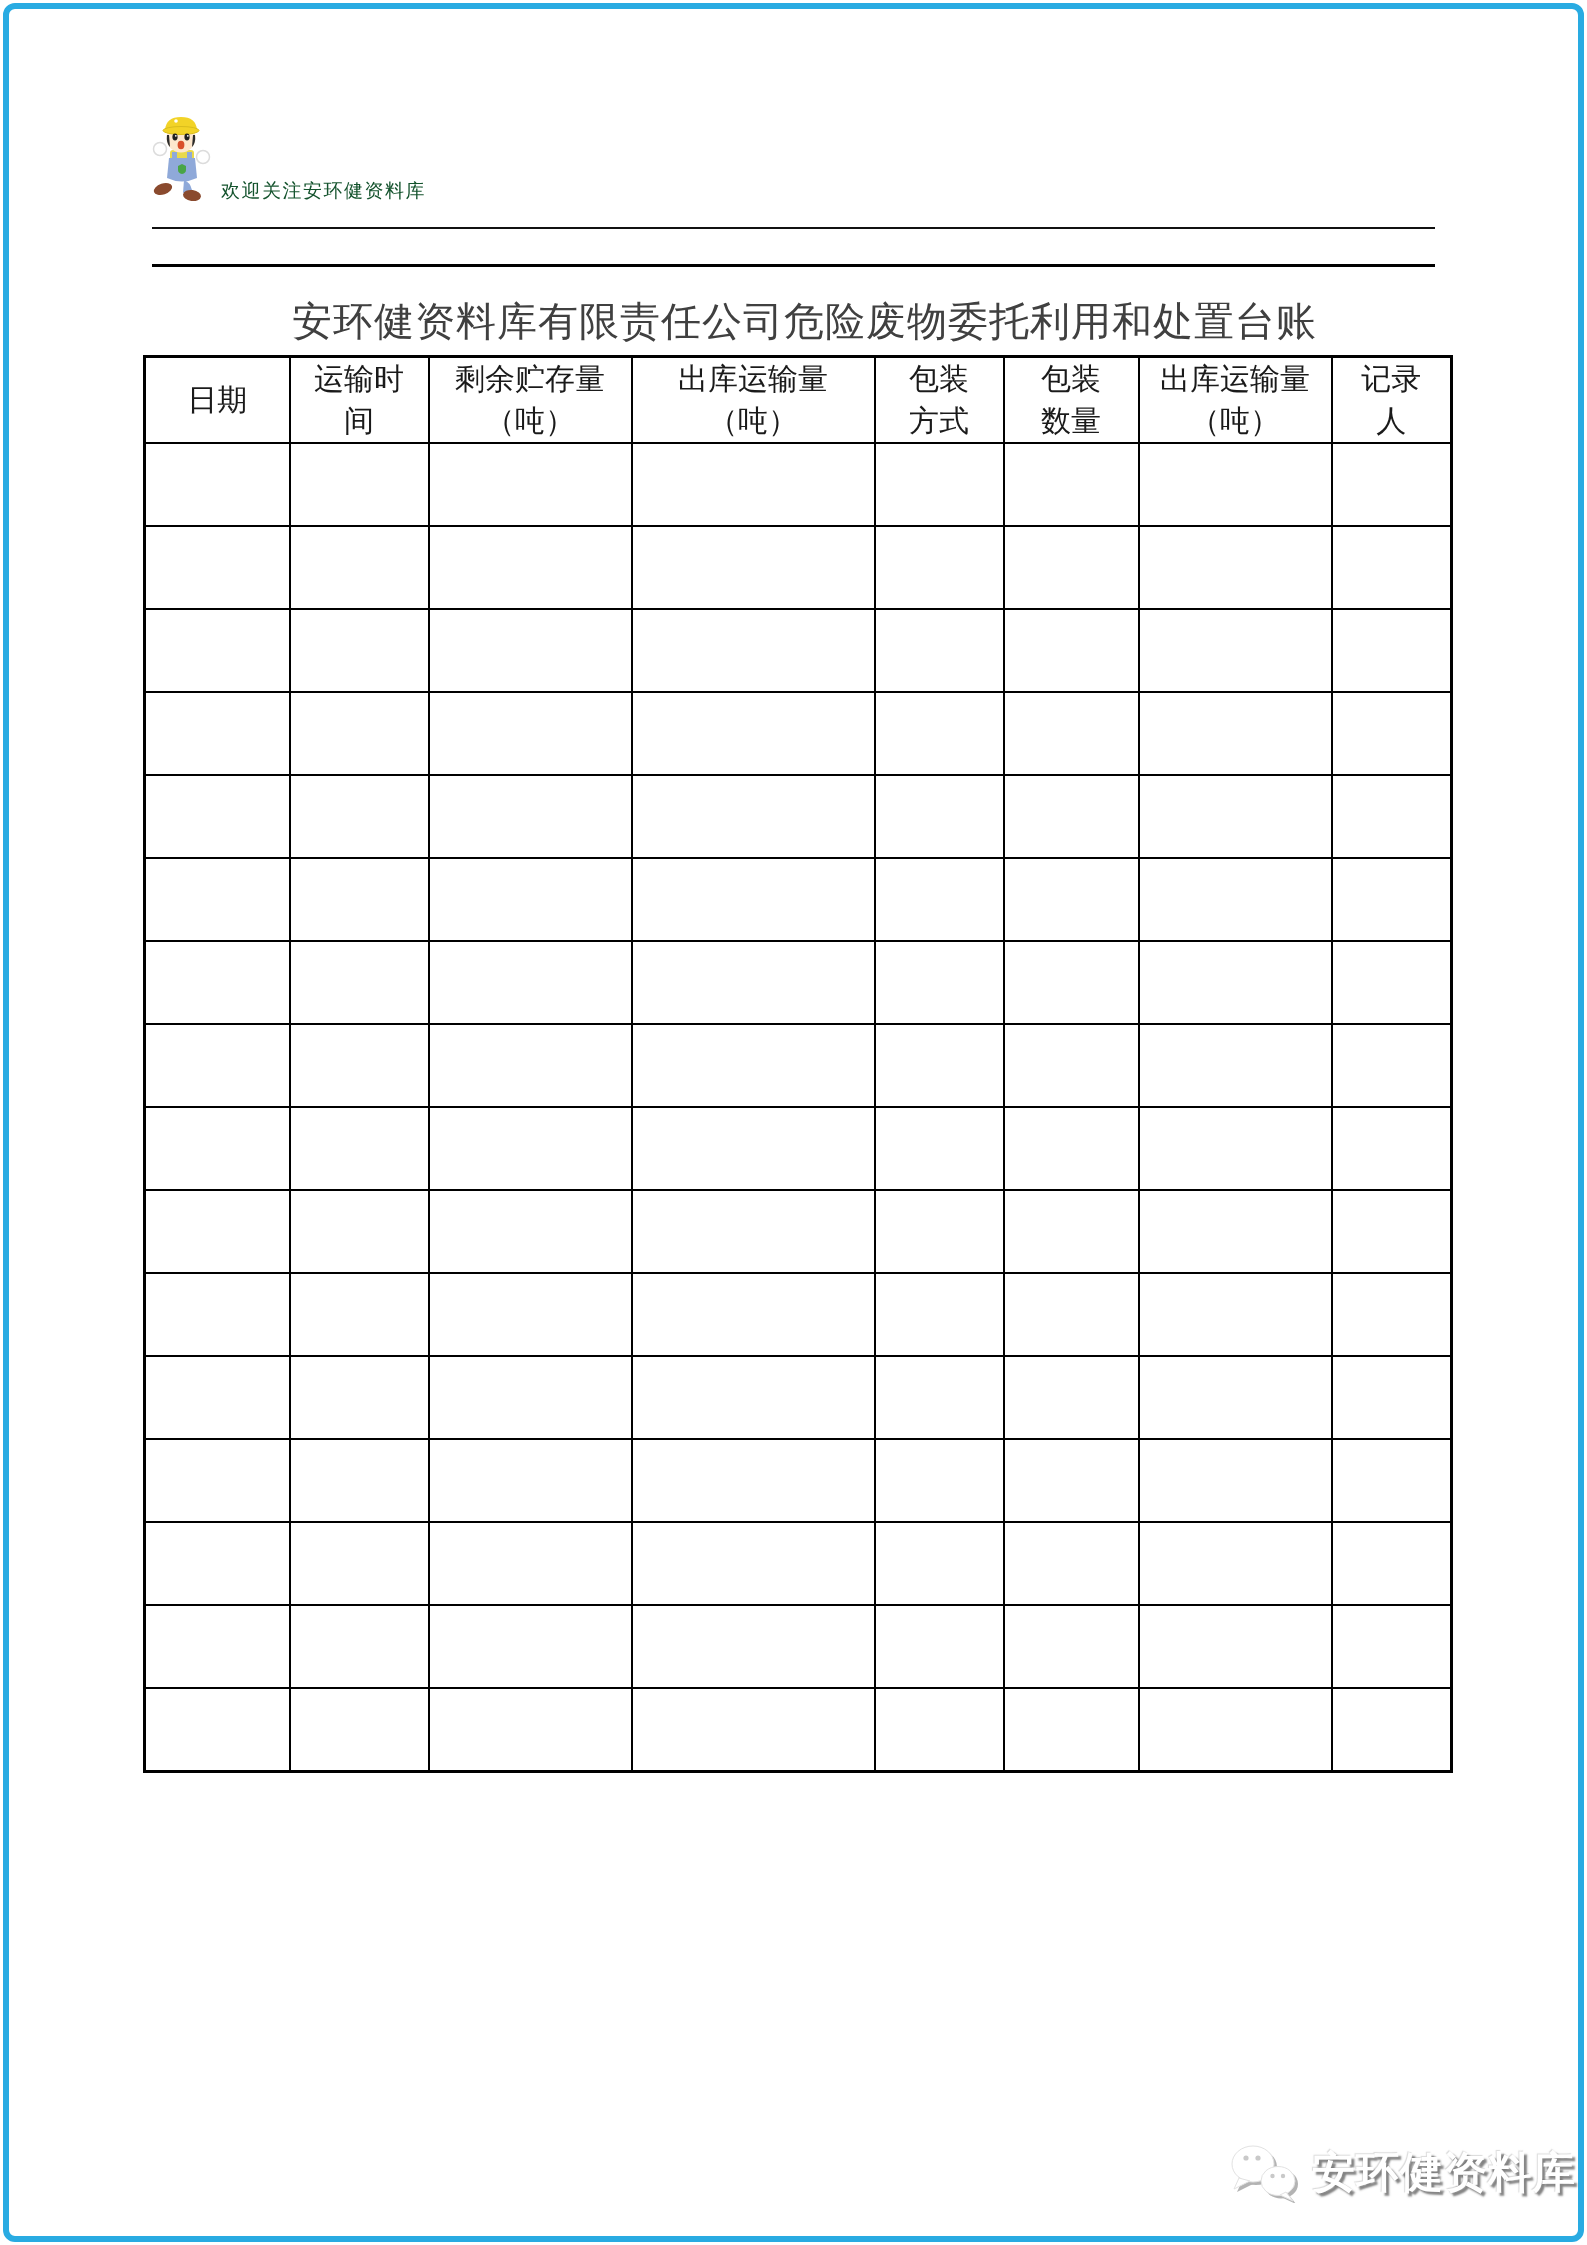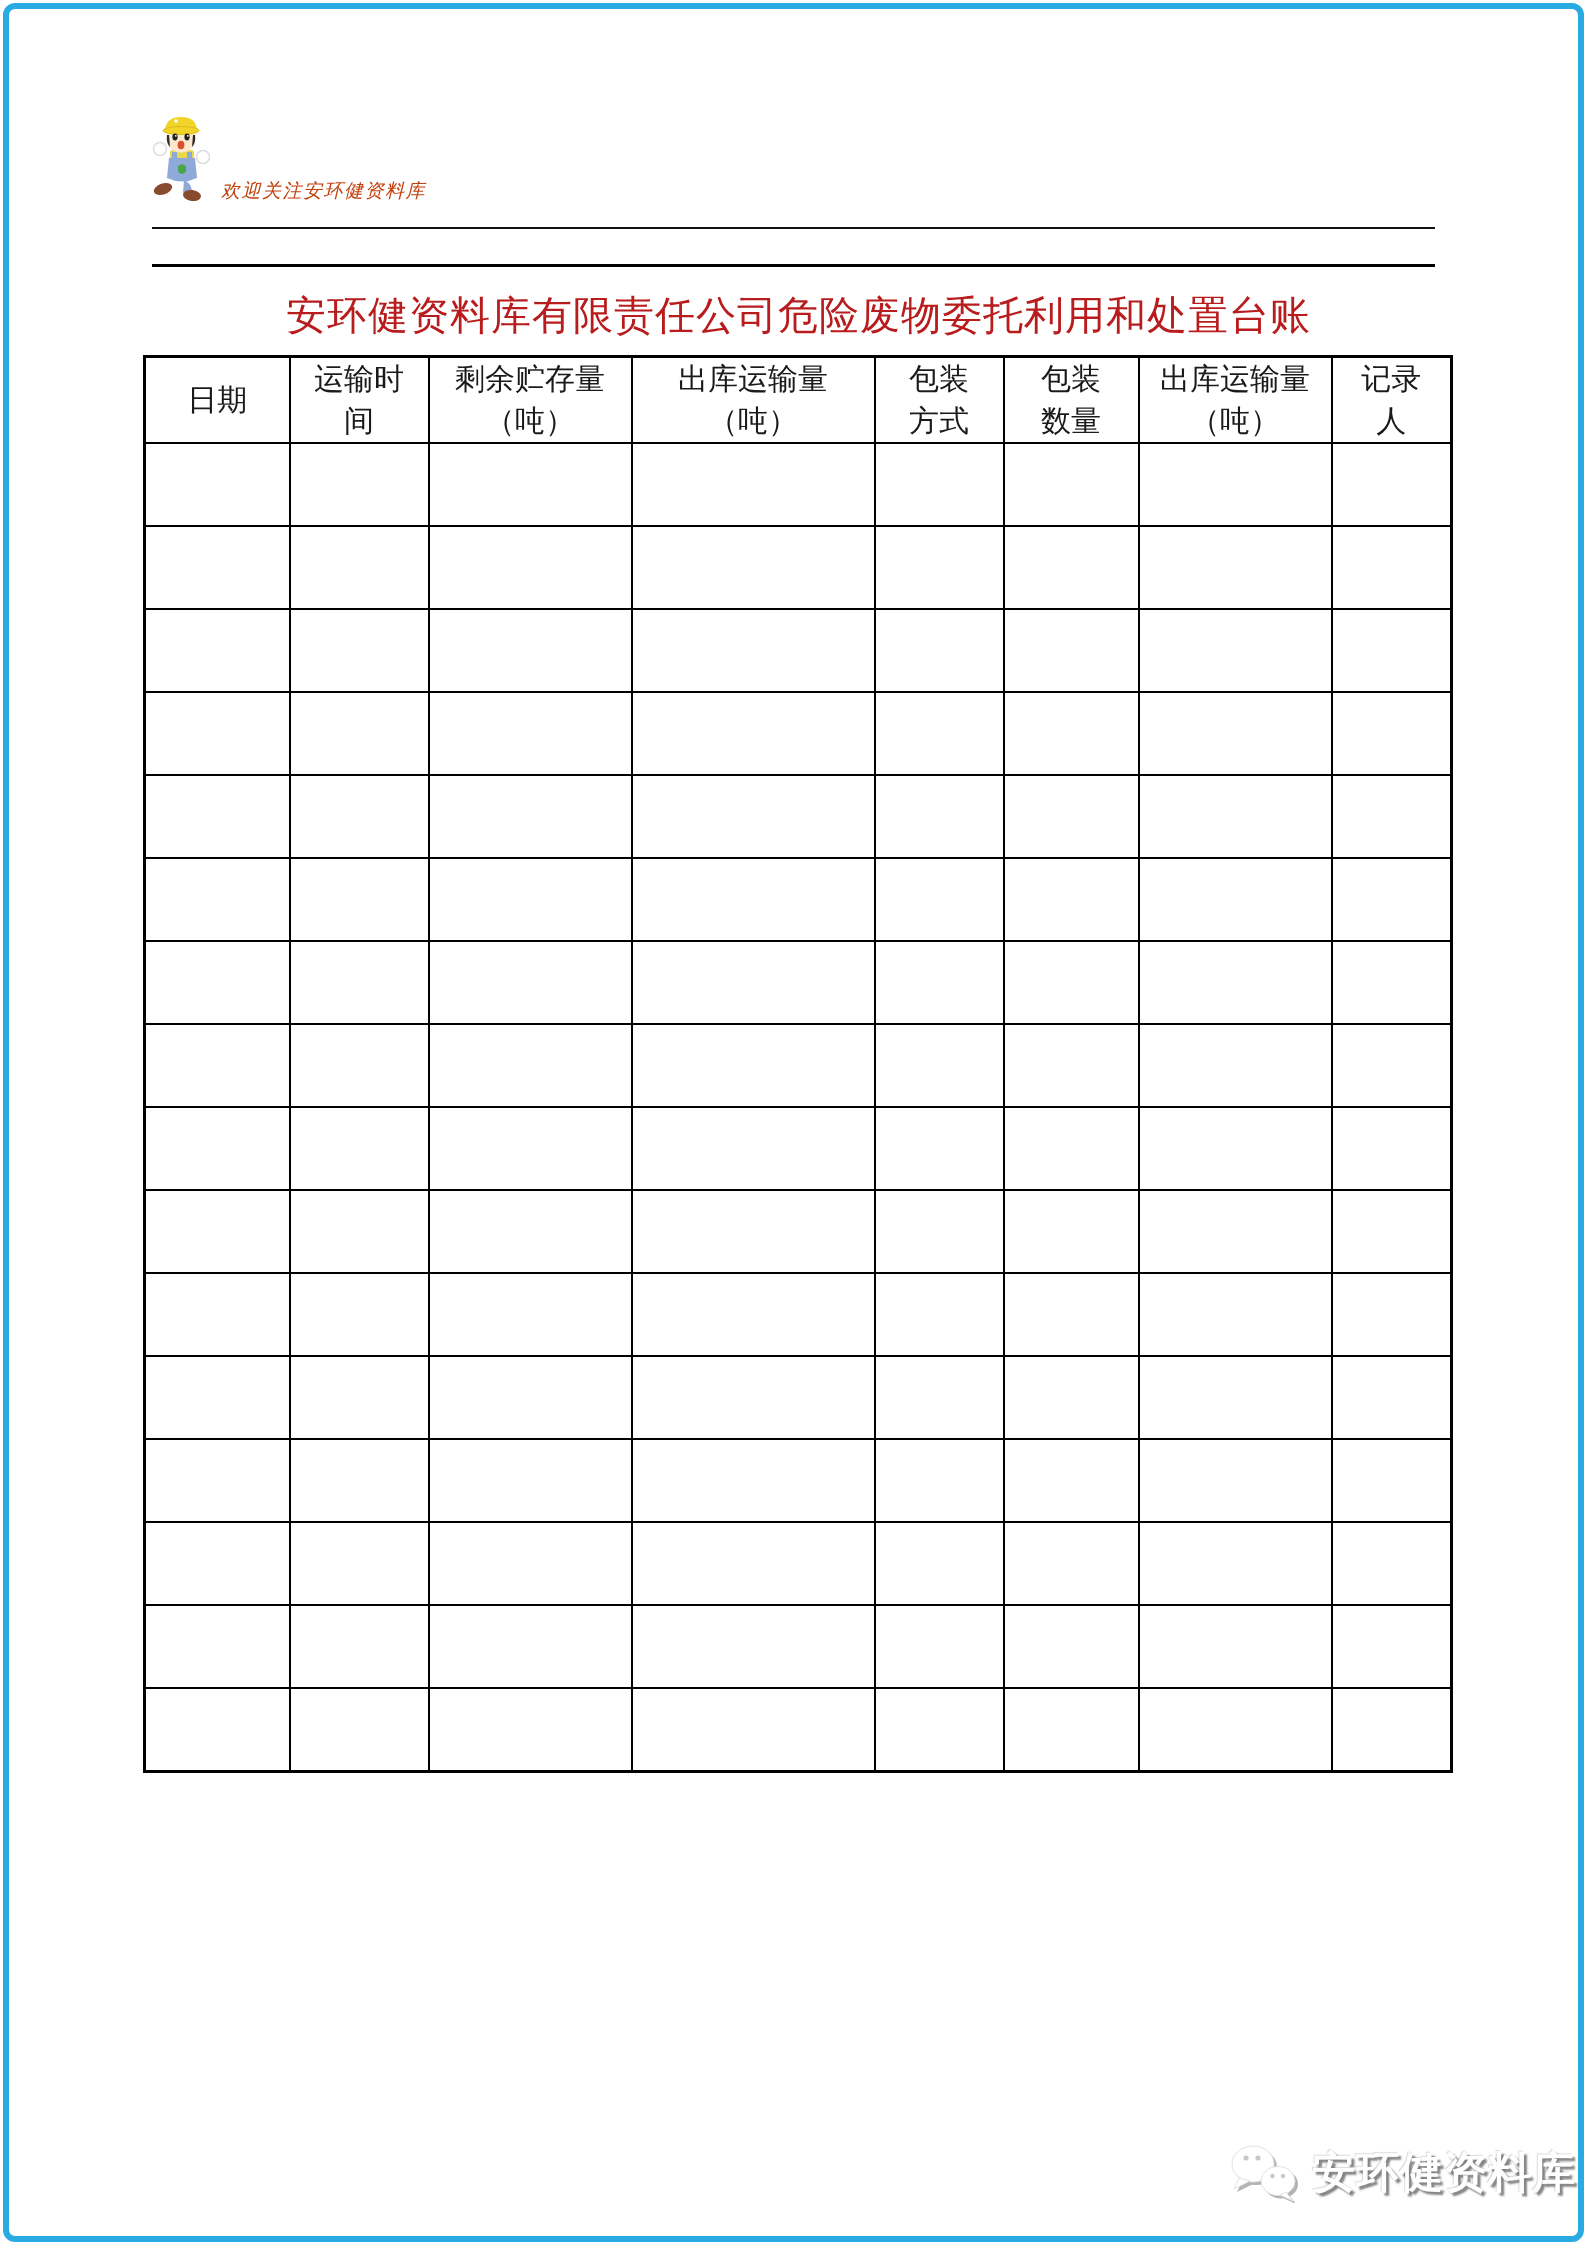--- a/index.html
+++ b/index.html
@@ -8,27 +8,27 @@
     font-family:"Liberation Serif","DejaVu Serif",serif;overflow:hidden;
   }
   .frame{
     position:absolute;left:3px;top:3px;right:3px;bottom:3px;
     border:6px solid #29abe2;border-radius:12px;pointer-events:none;
   }
   .mascot{position:absolute;left:150px;top:110px;width:64px;height:92px;}
   .welcome{
     position:absolute;left:221px;top:178px;
     font-family:"Liberation Sans","DejaVu Sans",sans-serif;
-    font-size:19px;color:#c2410c;letter-spacing:1.5px;font-style:italic;
+    font-size:19px;color:#14532d;letter-spacing:1.5px;
   }
   .rule-thin{position:absolute;left:152px;top:227px;width:1283px;height:2px;background:#111;}
   .rule-thick{position:absolute;left:152px;top:264px;width:1283px;height:3px;background:#000;}
   .title{
-    position:absolute;left:143px;top:286px;width:1307px;margin:2px;
-    text-align:center;font-size:40px;font-weight:500;color:#b91c1c;letter-spacing:1px;
+    position:absolute;left:143px;top:286px;width:1307px;margin:8px;
+    text-align:center;font-size:40px;font-weight:500;color:#404040;letter-spacing:1px;
     font-family:"Liberation Serif","DejaVu Serif",serif;
   }
   table.ledger{
     position:absolute;left:143px;top:355px;width:1307px;
     border-collapse:collapse;table-layout:fixed;
     border:3px solid #000;
   }
   table.ledger th, table.ledger td{
     border:2px solid #000;padding:0 4px;
     font-size:30px;font-weight:normal;color:#1a1a1a;

